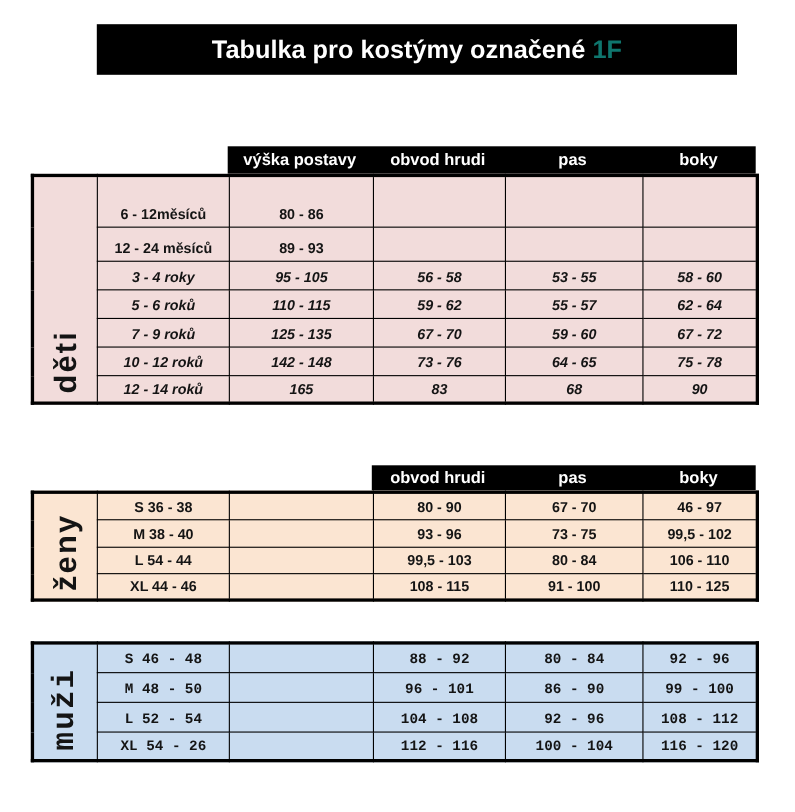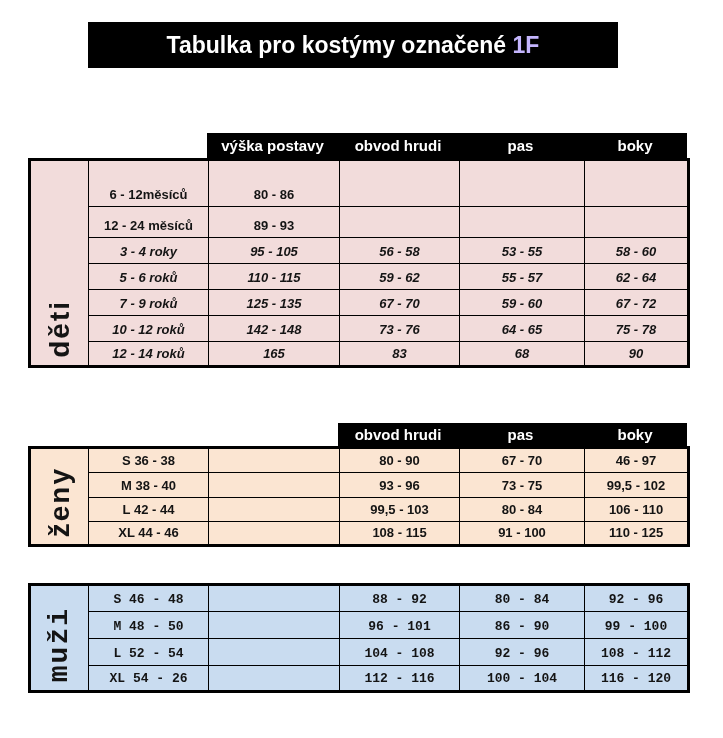--- a/index.html
+++ b/index.html
@@ -1,24 +1,24 @@
 <!DOCTYPE html>
 <html><head>
 <meta charset="utf-8">
 <style>
   html,body{margin:0;padding:0;background:#fff;}
   .canvas{position:relative;width:723px;height:738px;background:#ffffff;
           font-family:"Liberation Sans",sans-serif;overflow:hidden;}
 
   
-  .title-bar{position:absolute;left:88px;top:22px;width:530px;height:46px;
+  .title-bar{position:absolute;left:88px;top:22px;width:582px;height:46px;
              background:#000;color:#fff;display:flex;align-items:center;justify-content:center;
              font-weight:bold;font-size:23px;}
   .title-bar span{white-space:pre;}
-  .title-bar .hl{color:#c4b5fd;}
+  .title-bar .hl{color:#0f766e;}
 
   
   .hstrip{position:absolute;display:flex;background:#000;color:#fff;
           font-weight:bold;font-size:15px;}
   .hstrip .hcell{display:flex;align-items:center;justify-content:center;height:100%;}
   .deti-strip{left:207px;top:133px;height:25px;}
   .deti-strip .hcell:nth-child(1){width:131px;}
   .deti-strip .hcell:nth-child(2){width:120px;}
   .deti-strip .hcell:nth-child(3){width:125px;}
   .deti-strip .hcell:nth-child(4){width:104px;}
@@ -157,21 +157,21 @@
           <td>46 - 97</td>
         </tr>
         <tr>
           <td>M 38 - 40</td>
           <td></td>
           <td>93 - 96</td>
           <td>73 - 75</td>
           <td>99,5 - 102</td>
         </tr>
         <tr>
-          <td>L 42 - 44</td>
+          <td>L 54 - 44</td>
           <td></td>
           <td>99,5 - 103</td>
           <td>80 - 84</td>
           <td>106 - 110</td>
         </tr>
         <tr>
           <td>XL 44 - 46</td>
           <td></td>
           <td>108 - 115</td>
           <td>91 - 100</td>

